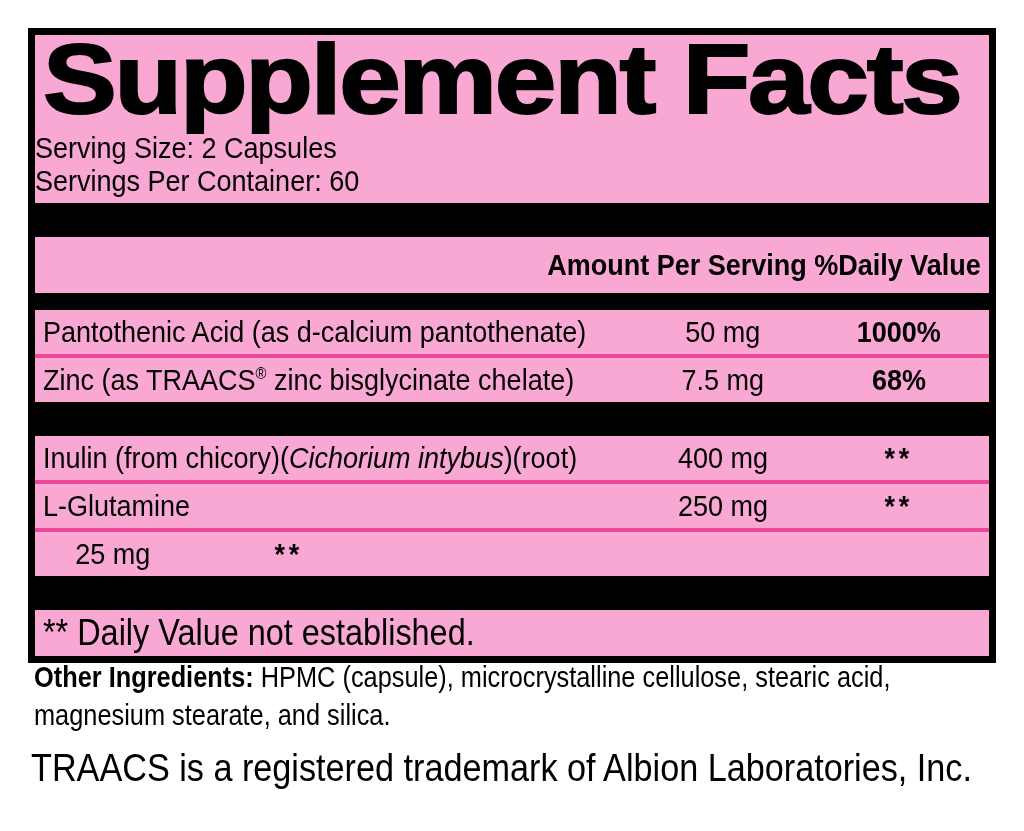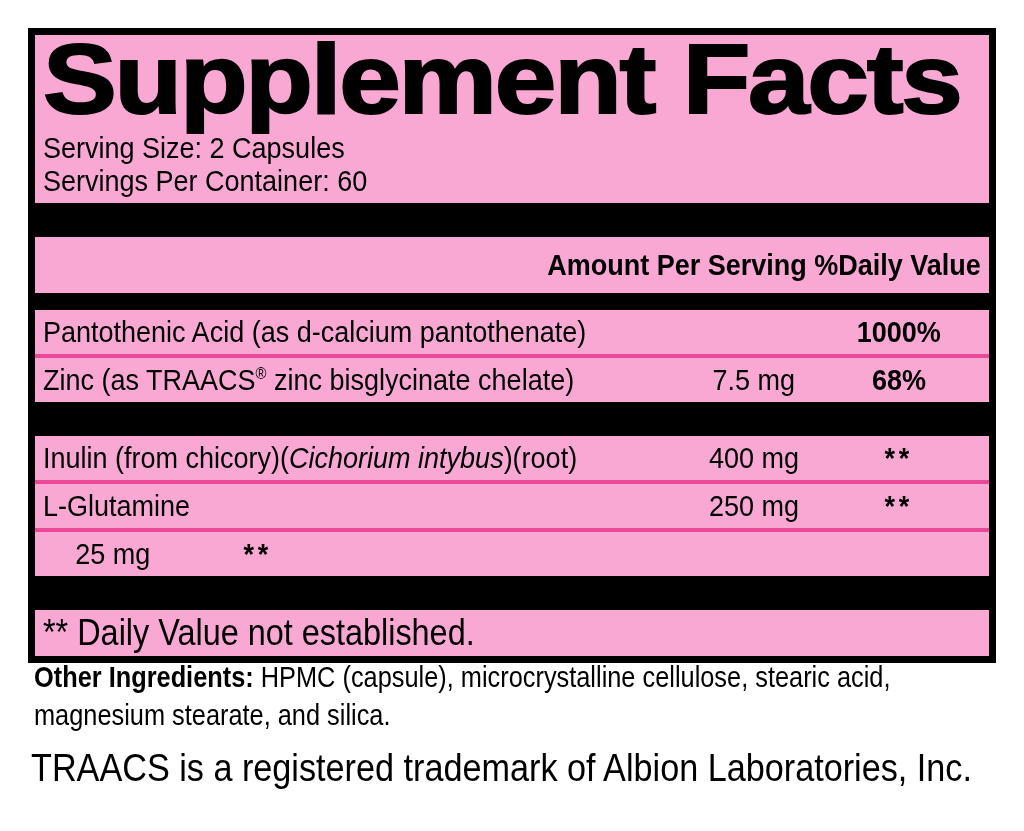--- a/index.html
+++ b/index.html
@@ -15,36 +15,36 @@
     border:7px solid #000;background:#f9a8d4;box-sizing:border-box;
   }
   .title{
     margin:-6px 0 0 8px;height:102px;overflow:visible;
     font-size:98px;line-height:100px;font-weight:bold;letter-spacing:-2px;white-space:nowrap;
   }
   .title-inner{
     display:inline-block;transform:scaleX(1.13);transform-origin:0 55%;
     -webkit-text-stroke:2px #000;
   }
-  .serving-line{height:33px;line-height:34px;font-size:30px;padding-left:8px;}
+  .serving-line{height:33px;line-height:34px;font-size:30px;}
 
   .cx{display:inline-block;transform:scaleX(0.9);transform-origin:0 50%;white-space:nowrap;}
   .cx-c{display:inline-block;transform:scaleX(0.9);transform-origin:50% 50%;white-space:nowrap;}
   .cx-r{display:inline-block;transform:scaleX(0.9);transform-origin:100% 50%;white-space:nowrap;}
 
   .bar{background:#000;width:100%;height:34px;}
   .bar-first{margin-top:6px;}
   .bar-medium{height:17px;}
 
   .col-header{
     height:56px;display:flex;align-items:center;justify-content:flex-end;
     padding-right:8px;font-weight:bold;font-size:30px;
   }
 
-  .nrow{display:flex;align-items:center;height:44px;padding:0 15px 0 8px;font-size:30px;}
+  .nrow{display:flex;align-items:center;height:44px;padding:0 15px 0 8px;font-size:30px;gap:31px;}
   .nrow + .nrow{border-top:4px solid #ec4899;}
   .ncell-name{flex:1;min-width:0;overflow:visible;}
   .ncell-amt{width:140px;text-align:center;}
   .ncell-dv{width:150px;text-align:center;font-weight:bold;}
   .nrow sup{font-size:55%;vertical-align:super;line-height:0;}
   .nrow em{font-style:italic;}
   .stars{letter-spacing:4px;}
 
   .footnote{height:46px;display:flex;align-items:center;padding-left:8px;font-size:36px;}
 
@@ -74,20 +74,21 @@
 
     <div class="col-header">
       <span class="cx-r"><span>Amount Per Serving</span> <span>%Daily Value</span></span>
     </div>
 
     <div class="bar bar-medium"></div>
 
     <div id="nutrient-items">
         <div class="nrow">
           <div class="ncell-name"><span class="cx"><span>Pantothenic Acid (as d-calcium pantothenate)</span></span></div>
+          <div class="ncell-amt"><span class="cx-c">50 mg</span></div>
           <div class="ncell-dv"><span class="cx-c">1000%</span></div>
         </div>
         <div class="nrow">
           <div class="ncell-name"><span class="cx"><span>Zinc (as TRAACS</span><sup>®</sup><span> zinc bisglycinate chelate)</span></span></div>
           <div class="ncell-amt"><span class="cx-c">7.5 mg</span></div>
           <div class="ncell-dv"><span class="cx-c">68%</span></div>
         </div>
         <div class="bar"></div>
         <div class="nrow">
           <div class="ncell-name"><span class="cx"><span>Inulin (from chicory)(</span><em>Cichorium intybus</em><span>)(root)</span></span></div>

